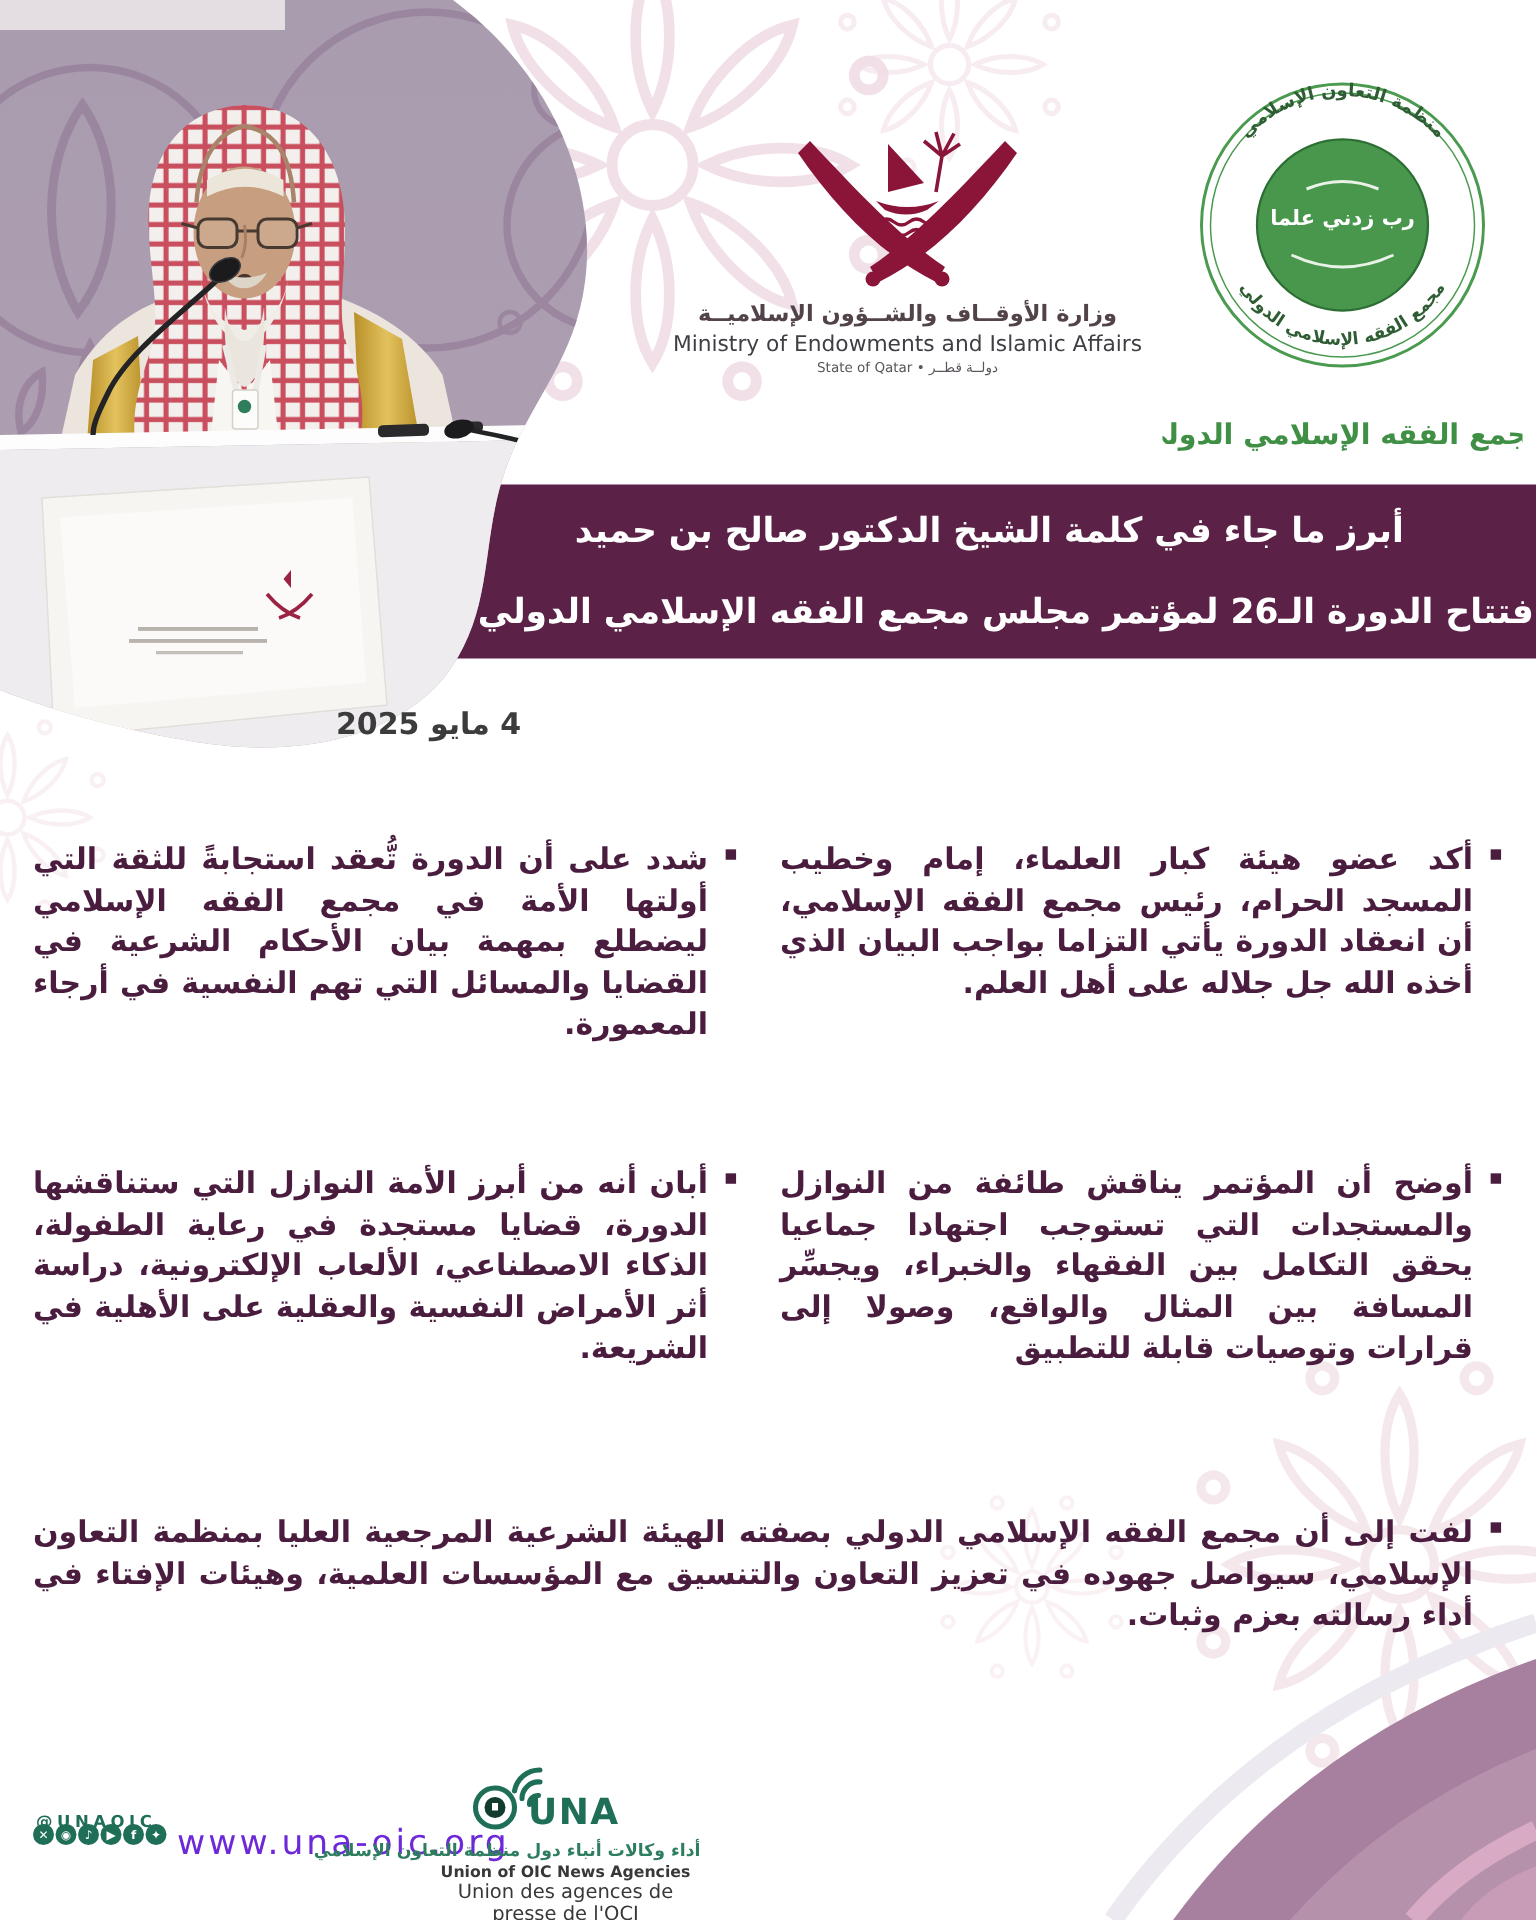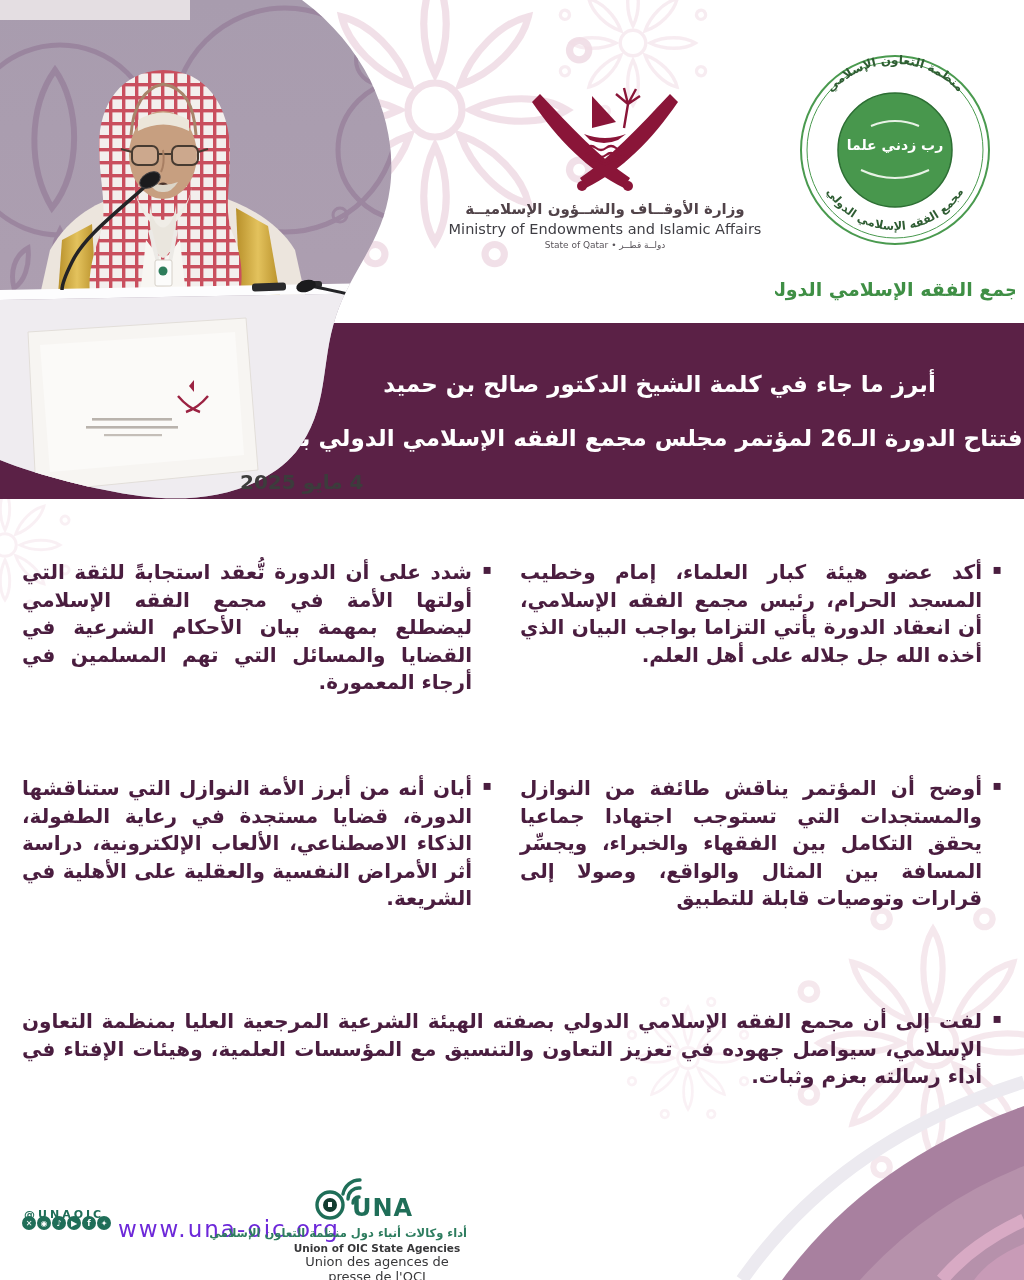--- a/index.html
+++ b/index.html
@@ -6,33 +6,33 @@
   body{width:1024px;height:1280px;font-family:"DejaVu Sans",sans-serif;}
   .page{position:relative;width:1024px;height:1280px;background:#ffffff;overflow:hidden;}
 
   
   .orn{position:absolute;z-index:0;pointer-events:none;}
 
   
   .swirl{position:absolute;right:0;bottom:0;z-index:0;}
 
   
-  .banner{position:absolute;top:323px;left:0;width:1024px;height:176px;background:#5b2146;z-index:1;
+  .banner{position:absolute;top:323px;left:0;width:1024px;height:116px;background:#5b2146;z-index:1;
           display:flex;flex-direction:column;justify-content:center;align-items:center;gap:28px;
           padding-left:295px;box-sizing:border-box;}
   .banner .bline{color:#ffffff;font-weight:700;font-size:23px;direction:rtl;white-space:nowrap;}
 
   
   .photo{position:absolute;top:0;left:0;z-index:2;}
 
   
   .ministry{position:absolute;left:440px;top:76px;z-index:2;}
   .fiqh{position:absolute;left:775px;top:38px;z-index:2;}
 
-  .date{position:absolute;left:240px;top:470px;font-size:20px;font-weight:700;color:#3c3c3c;direction:rtl;z-index:3;}
+  .date{position:absolute;left:224px;top:470px;font-size:20px;font-weight:700;color:#3c3c3c;direction:rtl;z-index:3;}
 
   
   .bullet{position:absolute;direction:rtl;text-align:justify;color:#4a1d3f;font-weight:700;
           font-size:20px;line-height:1.38;padding-right:20px;z-index:3;}
   .bullet .mark{position:absolute;right:0;top:1px;font-size:14px;}
   .b-r{right:22px;width:482px;box-sizing:border-box;}
   .b-l{left:22px;width:470px;box-sizing:border-box;}
   .b-row1{top:559px;}
   .b-row2{top:775px;}
   .b-wide{left:22px;width:980px;top:1008px;box-sizing:border-box;}
@@ -235,21 +235,21 @@
   </svg>
 
   <div class="date">4 مايو 2025</div>
 
   <div class="bullet b-r b-row1">
     <span class="mark">▪</span>
     <span>أكد عضو هيئة كبار العلماء، إمام وخطيب المسجد الحرام، رئيس مجمع الفقه الإسلامي، أن انعقاد الدورة يأتي التزاما بواجب البيان الذي أخذه الله جل جلاله على أهل العلم.</span>
   </div>
   <div class="bullet b-l b-row1">
     <span class="mark">▪</span>
-    <span>شدد على أن الدورة تُّعقد استجابةً للثقة التي أولتها الأمة في مجمع الفقه الإسلامي ليضطلع بمهمة بيان الأحكام الشرعية في القضايا والمسائل التي تهم المسلمين في أرجاء المعمورة.</span>
+    <span>شدد على أن الدورة تُّعقد استجابةً للثقة التي أولتها الأمة في مجمع الفقه الإسلامي ليضطلع بمهمة بيان الأحكام الشرعية في القضايا والمسائل التي تهم النفسية في أرجاء المعمورة.</span>
   </div>
   <div class="bullet b-r b-row2">
     <span class="mark">▪</span>
     <span>أوضح أن المؤتمر يناقش طائفة من النوازل والمستجدات التي تستوجب اجتهادا جماعيا يحقق التكامل بين الفقهاء والخبراء، ويجسِّر المسافة بين المثال والواقع، وصولا إلى قرارات وتوصيات قابلة للتطبيق</span>
   </div>
   <div class="bullet b-l b-row2">
     <span class="mark">▪</span>
     <span>أبان أنه من أبرز الأمة النوازل التي ستناقشها الدورة، قضايا مستجدة في رعاية الطفولة، الذكاء الاصطناعي، الألعاب الإلكترونية، دراسة أثر الأمراض النفسية والعقلية على الأهلية في الشريعة.</span>
   </div>
   <div class="bullet b-wide">
@@ -272,17 +272,17 @@
     <svg width="130" height="46" viewBox="0 0 130 46">
       <path d="M31,18 A17,17 0 0 1 48,4" stroke="#1f6e58" stroke-width="3.4" fill="none" stroke-linecap="round"></path>
       <path d="M36,23 A11,11 0 0 1 48,12" stroke="#1f6e58" stroke-width="3.4" fill="none" stroke-linecap="round"></path>
       <path d="M41,27 A5.5,5.5 0 0 1 47,21" stroke="#1f6e58" stroke-width="3.4" fill="none" stroke-linecap="round"></path>
       <circle cx="18" cy="29" r="13" fill="#ffffff" stroke="#1f6e58" stroke-width="3.4"></circle>
       <circle cx="18" cy="29" r="7" fill="#123c30"></circle>
       <rect x="16" y="26" width="4" height="5" fill="#ffffff"></rect>
       <text x="40" y="40" font-size="24" font-weight="700" fill="#1f6e58" letter-spacing="1">UNA</text>
     </svg>
     <div class="ar">أداء وكالات أنباء دول منظمة التعاون الإسلامي</div>
-    <div class="en">Union of OIC State Agencies</div>
+    <div class="en">Union of OIC News Agencies</div>
     <div class="fr">Union des agences de presse de l'OCI</div>
   </div>
 
 </div>
 
 </body></html>

